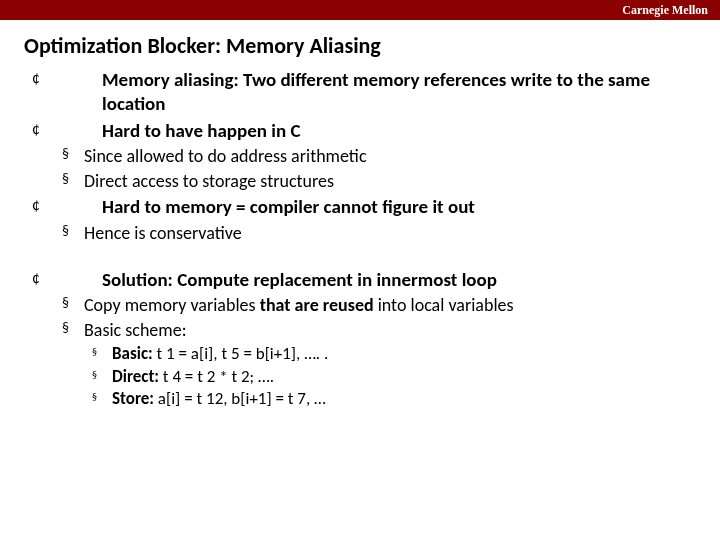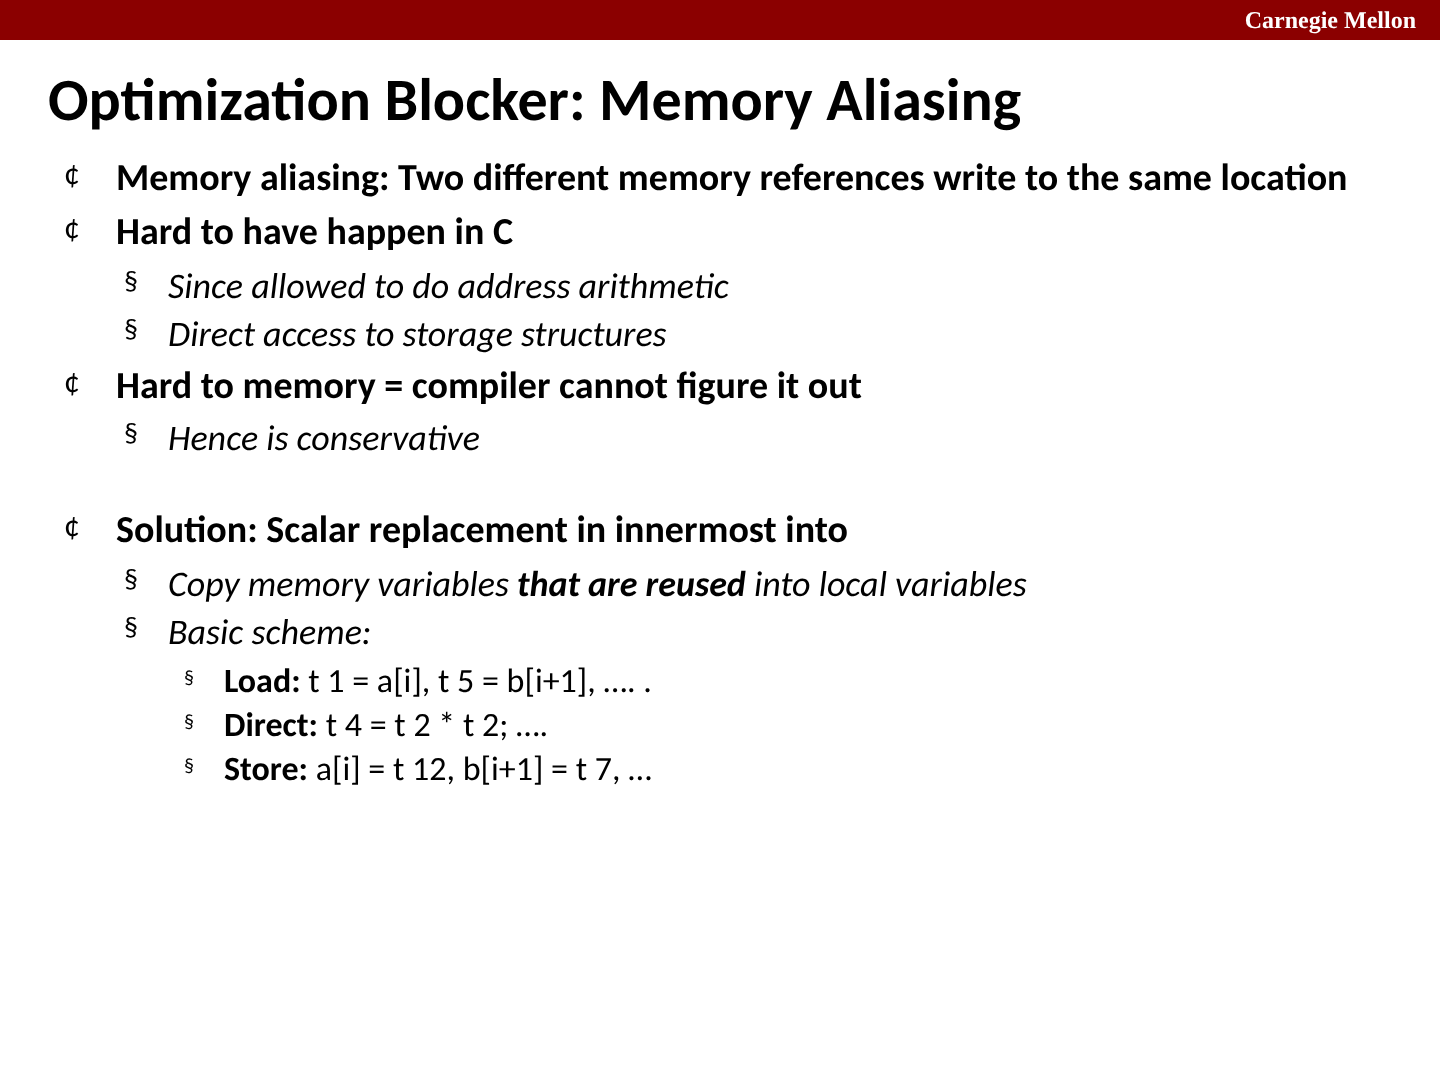--- a/index.html
+++ b/index.html
@@ -1,26 +1,26 @@
 <!DOCTYPE html>
 <html><head>
 <meta charset="utf-8">
 <style>
   * { box-sizing: border-box; margin: 0; padding: 0; }
   html, body { width: 720px; height: 540px; font-family: Calibri, Arial, sans-serif; background: #fff; color: #000; }
   .slide { width: 720px; height: 540px; position: relative; }
   .topbar { width: 100%; height: 20px; background: #8B0000; color: #fff; font-weight: bold; font-size: 12px; display: flex; justify-content: flex-end; align-items: center; padding-right: 12px; font-family: Georgia, 'Times New Roman', serif; }
-  .title { font-size: 30px; font-weight: bold; padding: 12px 24px 6px 24px; font-family: Calibri, Arial, sans-serif; }
+  .title { font-size: 22px; font-weight: bold; padding: 12px 24px 6px 24px; font-family: Calibri, Arial, sans-serif; }
   .content { padding: 0 24px 0 32px; font-size: 19px; line-height: 1.25; }
   .l1 { display: flex; margin: 3px 0; font-weight: bold; }
   .l1 .bullet { width: 26px; flex-shrink:0; font-size: 16px; font-weight: normal; }
-  .l1 .text { flex: 1; }
+  .l1 .text { flex: 1; margin-left: 44px; }
   .l2 { display: flex; margin: 2px 0 2px 30px; font-weight: normal; font-size: 18px; }
   .l2 .bullet { width: 22px; flex-shrink:0; font-size: 14px; }
-  .l2 .text { flex: 1; font-style: italic; }
+  .l2 .text { flex: 1; }
   .l3 { display: flex; margin: 1px 0 1px 60px; font-weight: normal; font-size: 17px; }
   .l3 .bullet { width: 20px; flex-shrink:0; font-size: 10px; line-height: 1.8; }
   .l3 .text { flex: 1; }
   .gap { height: 18px; }
 </style>
 </head>
 <body>
 <div class="slide">
 
   <div class="topbar">
@@ -57,37 +57,37 @@
 
     <div class="l2">
       <span class="bullet">§</span>
       <span class="text">Hence is conservative</span>
     </div>
 
     <div class="gap"></div>
 
     <div class="l1">
       <span class="bullet">¢</span>
-      <span class="text">Solution: Scalar replacement in innermost into</span>
+      <span class="text">Solution: Compute replacement in innermost loop</span>
     </div>
 
     <div class="l2">
       <span class="bullet">§</span>
       <span class="text">
         <span>Copy memory variables </span><b>that are reused</b><span> into local variables</span>
       </span>
     </div>
     <div class="l2">
       <span class="bullet">§</span>
       <span class="text">Basic scheme:</span>
     </div>
 
     <div class="l3">
       <span class="bullet">§</span>
-      <span class="text"><b>Load:</b><span> t 1 = a[i], t 5 = b[i+1], …. .</span></span>
+      <span class="text"><b>Basic:</b><span> t 1 = a[i], t 5 = b[i+1], …. .</span></span>
     </div>
     <div class="l3">
       <span class="bullet">§</span>
       <span class="text"><b>Direct:</b><span> t 4 = t 2 * t 2; ….</span></span>
     </div>
     <div class="l3">
       <span class="bullet">§</span>
       <span class="text"><b>Store:</b><span> a[i] = t 12, b[i+1] = t 7, …</span></span>
     </div>
 

